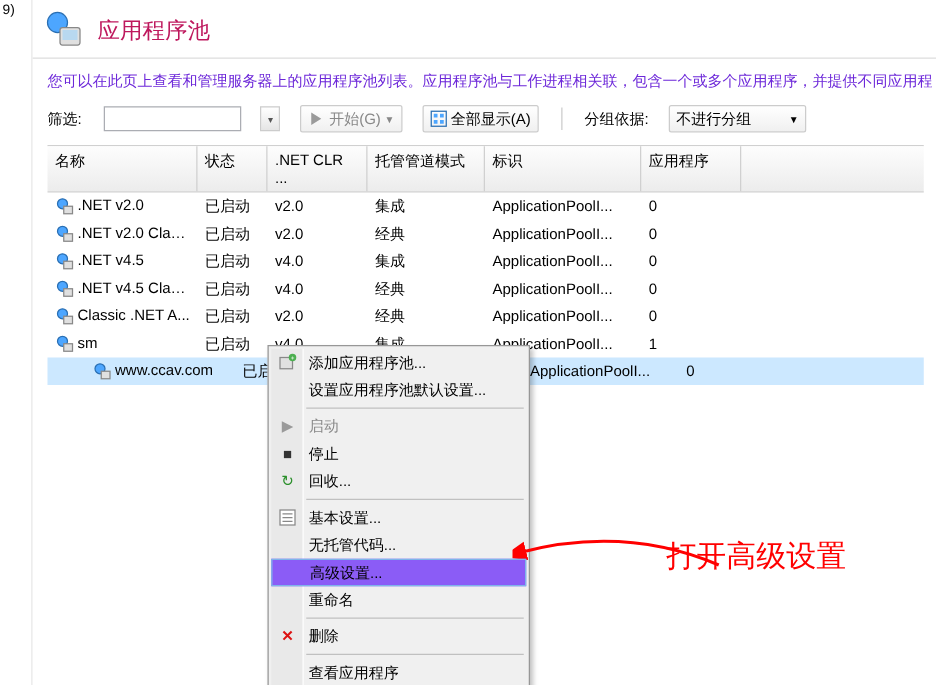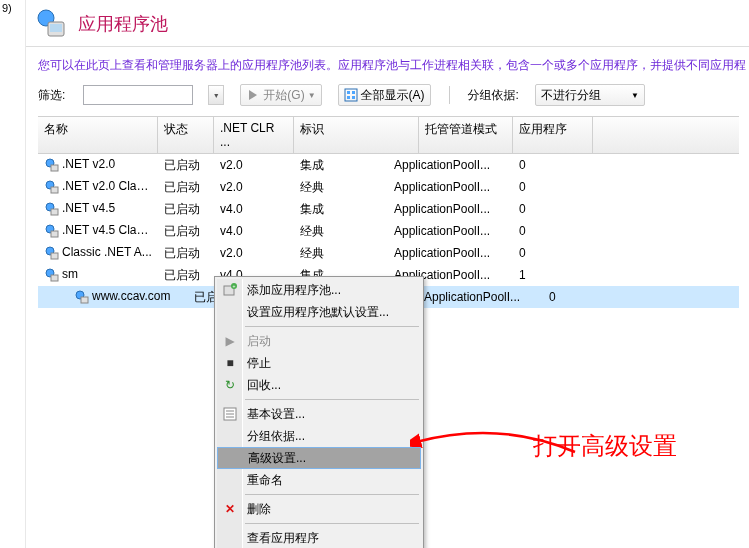--- a/index.html
+++ b/index.html
@@ -26,21 +26,21 @@
   .col-ident { width: 125px; }
   .col-apps { width: 80px; }
   .grid-body .row { display: flex; align-items: center; height: 22px; }
   .grid-body .row.selected { background: #cce8ff; padding-left: 30px; }
   .grid-body .cell { padding: 2px 6px; white-space: nowrap; overflow: hidden; text-overflow: ellipsis; }
   .row-icon { width:16px; height:16px; display:inline-block; margin-right:2px; vertical-align:middle; }
   .context-menu { position: absolute; left: 214px; top: 276px; width: 210px; background: #f0f0f0; border: 1px solid #979797; box-shadow: 2px 2px 4px rgba(0,0,0,0.25); padding: 2px; }
   .cm-gutter { position:absolute; left:2px; top:2px; bottom:2px; width:26px; background:#e9e9e9; border-right:1px solid #fff;}
   .cm-item { position:relative; display:flex; align-items:center; height:22px; padding-left:30px; padding-right:8px; font-size:12px; z-index:2;}
   .cm-item.disabled { color:#888; }
-  .cm-item.highlight { background:#a3a3a3; border:1px solid #7eb4ea; margin:0; }
+  .cm-item.highlight { background:#8b5cf6; border:1px solid #7eb4ea; margin:0; }
   .cm-sep { height:1px; background:#c0c0c0; margin:3px 2px 3px 28px; position:relative; z-index:2;}
   .cm-icon { position:absolute; left:5px; width:16px; height:16px; display:flex; align-items:center; justify-content:center; font-size:12px; }
   .callout { position:absolute; left:533px; top:430px; font-size:24px; color:#ff0000; line-height:1.3; }
   .arrow { position:absolute; left:410px; top:410px; width:170px; height:45px; }
   .left-stub { position:absolute; left:0; top:0; width:26px; height:548px; border-right:1px solid #e8e8e8; }
   .left-stub span { position:absolute; left:2px; top:2px; font-size:11px; }
 </style>
 </head>
 <body>
 
@@ -88,22 +88,22 @@
     <span>不进行分组</span>
     <span style="font-size:8px;">▼</span>
   </div>
 </div>
 
 <div class="grid">
   <div class="grid-header">
     <div class="cell col-name">名称</div>
     <div class="cell col-state">状态</div>
     <div class="cell col-clr">.NET CLR ...</div>
+    <div class="cell col-pipe">托管管道模式</div>
     <div class="cell col-ident">标识</div>
-    <div class="cell col-pipe">托管管道模式</div>
     <div class="cell col-apps">应用程序</div>
   </div>
   <div class="grid-body" id="grid-body">
       <div class="row">
         <div class="cell col-name"><span class="row-icon"><svg viewBox="0 0 16 16">
               <circle cx="6" cy="6" r="4" fill="#4da6ff" stroke="#2a6fb3"></circle>
               <rect x="7" y="8" width="7" height="6" fill="#e0e0e0" stroke="#888"></rect>
             </svg></span><span>.NET v2.0</span></div>
         <div class="cell col-state">已启动</div>
         <div class="cell col-clr">v2.0</div>
@@ -223,21 +223,21 @@
             <rect x="2" y="2" width="12" height="12" fill="#fff" stroke="#888"></rect>
             <line x1="4" y1="5" x2="12" y2="5" stroke="#888"></line>
             <line x1="4" y1="8" x2="12" y2="8" stroke="#888"></line>
             <line x1="4" y1="11" x2="12" y2="11" stroke="#888"></line>
           </svg>
         </span>
         <span>基本设置...</span>
       </div>
       <div class="cm-item">
         <span class="cm-icon"></span>
-        <span>分组依据...</span>
+        <span>无托管代码...</span>
       </div>
       <div class="cm-item highlight">
         <span class="cm-icon"></span>
         <span>高级设置...</span>
       </div>
       <div class="cm-item">
         <span class="cm-icon"></span>
         <span>重命名</span>
       </div>
       <div class="cm-sep"></div>

